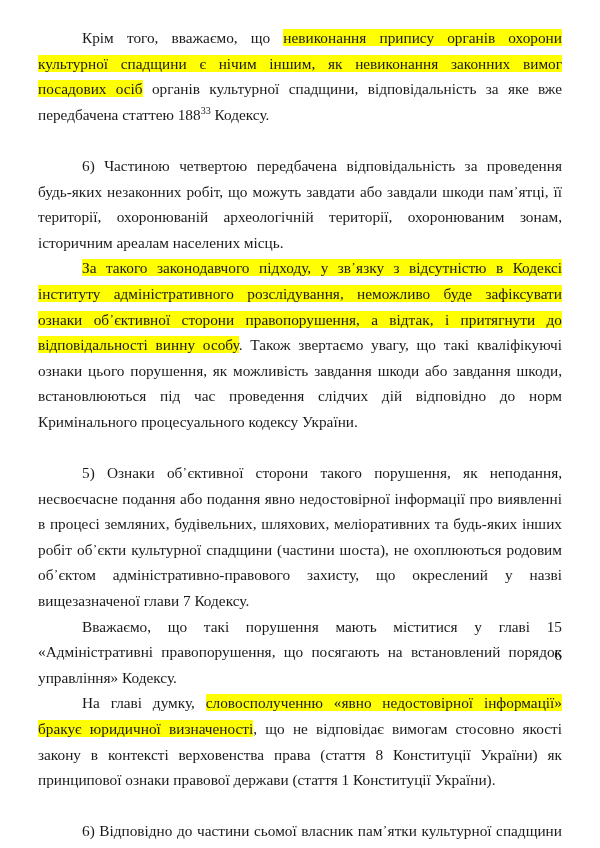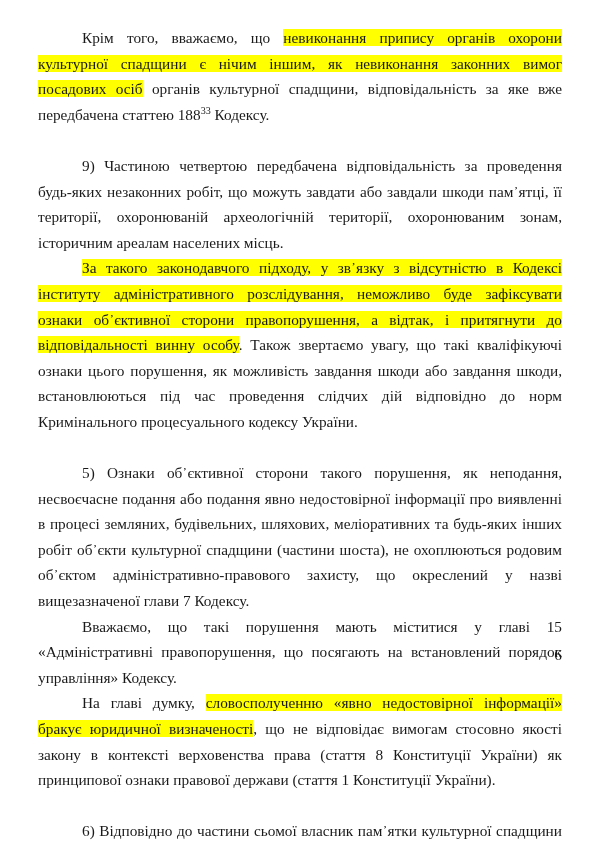--- a/index.html
+++ b/index.html
@@ -61,21 +61,21 @@
 </style>
 </head>
 <body>
 
 <div class="page">
   <div class="body-text">
 
     <p class="para"><span>Крім того, вважаємо, що </span><mark class="hl">невиконання припису органів охорони культурної спадщини є нічим іншим, як невиконання законних вимог посадових осіб</mark><span> органів культурної спадщини, відповідальність за яке вже передбачена  статтею 188</span><sup class="sup">33</sup><span> Кодексу.</span></p>
     <div class="gap-large"></div>
 
-    <p class="para"><span>9) Частиною четвертою передбачена відповідальність за проведення будь-яких незаконних робіт, що можуть завдати або завдали шкоди пам᾽ятці, її території, охоронюваній археологічній території, охоронюваним зонам, історичним ареалам населених місць.</span></p>
+    <p class="para"><span>6) Частиною четвертою передбачена відповідальність за проведення будь-яких незаконних робіт, що можуть завдати або завдали шкоди пам᾽ятці, її території, охоронюваній археологічній території, охоронюваним зонам, історичним ареалам населених місць.</span></p>
 
     <p class="para"><mark class="hl">За такого законодавчого підходу, у зв᾽язку з відсутністю в Кодексі інституту адміністративного розслідування, неможливо буде зафіксувати ознаки об᾽єктивної сторони правопорушення, а відтак, і притягнути до відповідальності винну особу</mark><span>. Також звертаємо увагу, що такі кваліфікуючі ознаки цього порушення, як можливість завдання шкоди або завдання шкоди, встановлюються під час проведення слідчих дій відповідно до норм Кримінального процесуального кодексу України.</span></p>
     <div class="gap-large"></div>
 
     <p class="para"><span>5) Ознаки об᾽єктивної сторони  такого порушення, як неподання, несвоєчасне подання або подання явно недостовірної інформації про виявленні в процесі земляних, будівельних, шляхових, меліоративних та будь-яких інших робіт об᾽єкти культурної спадщини (частини шоста), не охоплюються родовим об᾽єктом адміністративно-правового захисту, що окреслений у назві вищезазначеної глави 7 Кодексу.</span></p>
 
     <p class="para"><span>Вважаємо, що такі порушення мають міститися у главі 15 «Адміністративні правопорушення, що посягають на встановлений порядок управління» Кодексу.</span></p>
 
     <p class="para"><span>На главі думку, </span><mark class="hl">словосполученню «явно недостовірної інформації» бракує юридичної визначеності</mark><span>, що не відповідає вимогам стосовно якості закону в контексті верховенства права (стаття 8 Конституції України) як принципової ознаки правової держави (стаття 1 Конституції України).</span></p>
     <div class="gap-large"></div>

